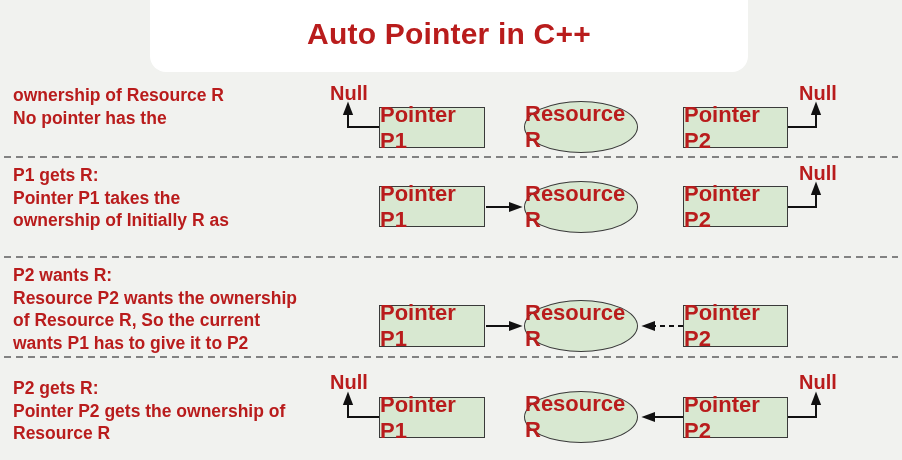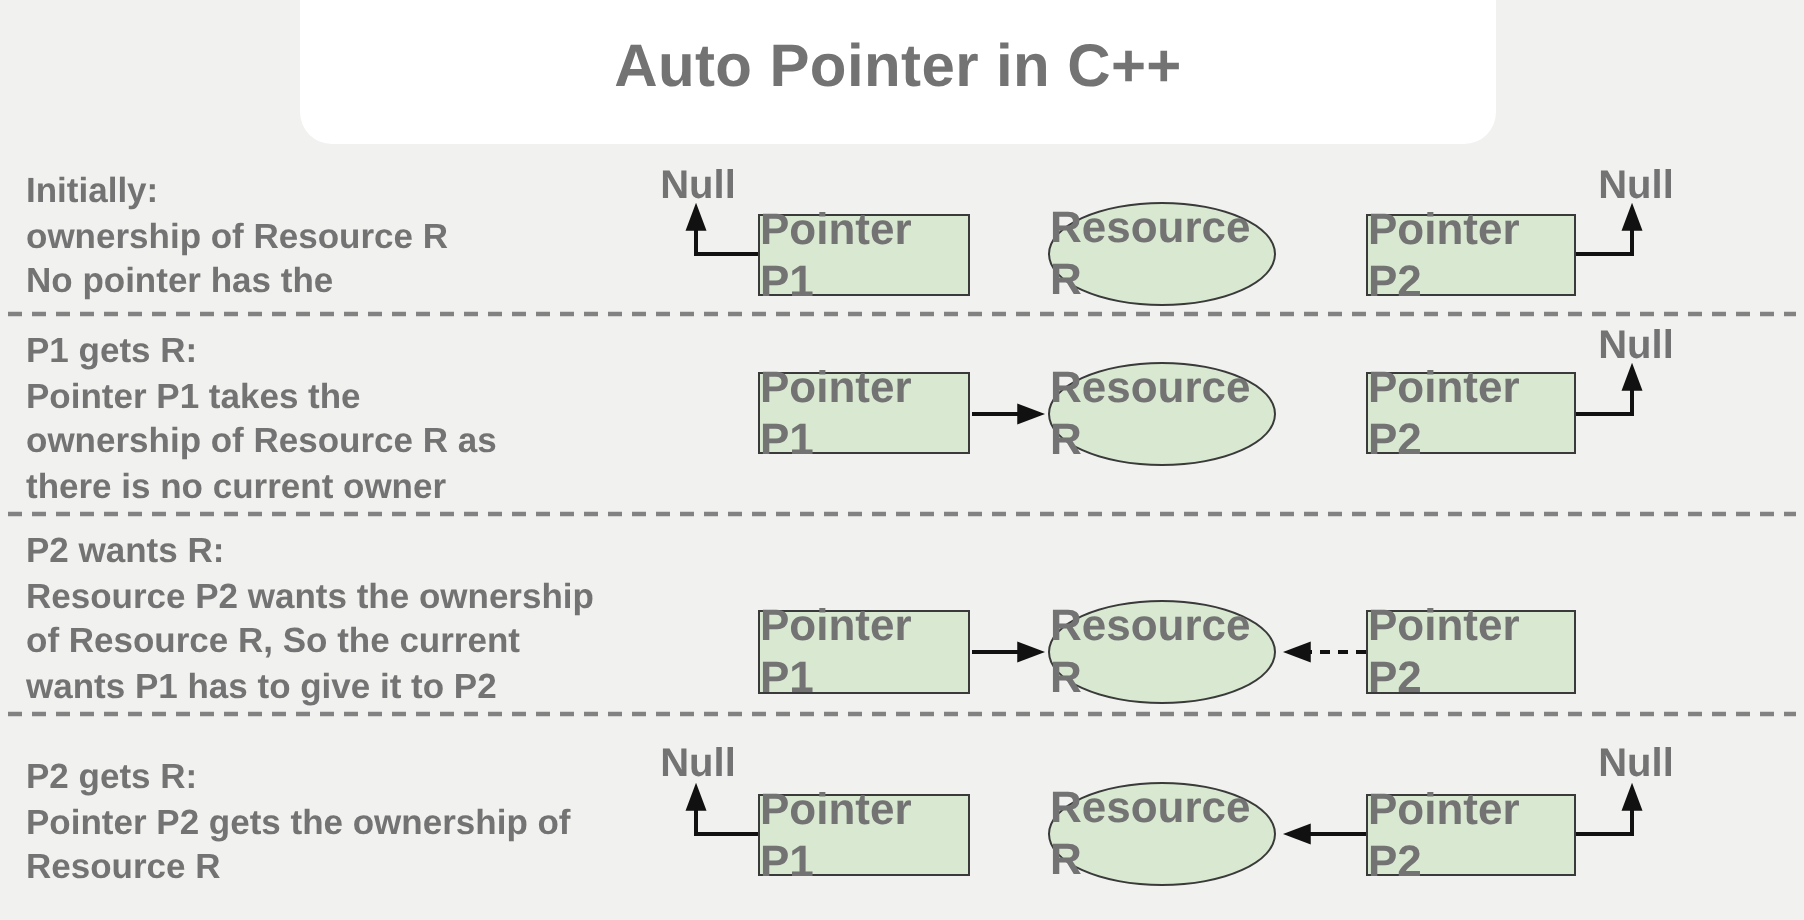--- a/index.html
+++ b/index.html
@@ -1,20 +1,20 @@
 <!DOCTYPE html>
 <html><head>
 <meta charset="utf-8">
 <style>
   html,body{margin:0;padding:0;background:#f1f2ef;}
   .canvas{
     position:relative;width:902px;height:460px;overflow:hidden;
     background:#f1f2ef;
     font-family:"Liberation Sans","DejaVu Sans",sans-serif;
-    font-weight:700;color:#737373;
+    font-weight:700;color:#b91c1c;
   }
   .title-card{
     position:absolute;left:150px;top:-18px;width:598px;height:90px;
     background:#ffffff;border-radius:16px;
     display:flex;align-items:center;justify-content:center;
     padding-top:14px;box-sizing:border-box;
   }
   .title{font-size:30px;letter-spacing:.2px;}
   .desc{position:absolute;left:13px;font-size:17.5px;line-height:22.5px;}
   .null-label{position:absolute;transform:translateX(-50%);font-size:20px;}
@@ -54,35 +54,33 @@
     <path d="M 379 417 L 348 417 L 348 394" fill="none" stroke="#111" stroke-width="2" marker-end="url(#ah)"></path>
     <path d="M 683 417 L 644 417" fill="none" stroke="#111" stroke-width="2" marker-end="url(#ah)"></path>
     <path d="M 787 417 L 816 417 L 816 394" fill="none" stroke="#111" stroke-width="2" marker-end="url(#ah)"></path>
   </svg>
 
   <div class="title-card">
     <div class="title">Auto Pointer in C++</div>
   </div>
 
   <div class="desc" style="top:84px">
-    <div>Initially:</div>
     <div>ownership of Resource R</div>
     <div>No pointer has the</div>
   </div>
   <div class="null-label" style="left:349px;top:82px">Null</div>
   <div class="null-label" style="left:818px;top:82px">Null</div>
   <div class="node" style="left:379px;top:107px;width:106px;height:41px">Pointer P1</div>
   <div class="node ellipse" style="left:524px;top:101px;width:114px;height:52px">Resource R</div>
   <div class="node" style="left:683px;top:107px;width:105px;height:41px">Pointer P2</div>
 
   <div class="desc" style="top:164px">
     <div>P1 gets R:</div>
     <div>Pointer P1 takes the</div>
-    <div>ownership of Resource R as</div>
-    <div>there is no current owner</div>
+    <div>ownership of Initially R as</div>
   </div>
   <div class="null-label" style="left:818px;top:162px">Null</div>
   <div class="node" style="left:379px;top:186px;width:106px;height:41px">Pointer P1</div>
   <div class="node ellipse" style="left:524px;top:181px;width:114px;height:52px">Resource R</div>
   <div class="node" style="left:683px;top:186px;width:105px;height:41px">Pointer P2</div>
 
   <div class="desc" style="top:264px">
     <div>P2 wants R:</div>
     <div>Resource P2 wants the ownership</div>
     <div>of Resource R, So the current</div>

